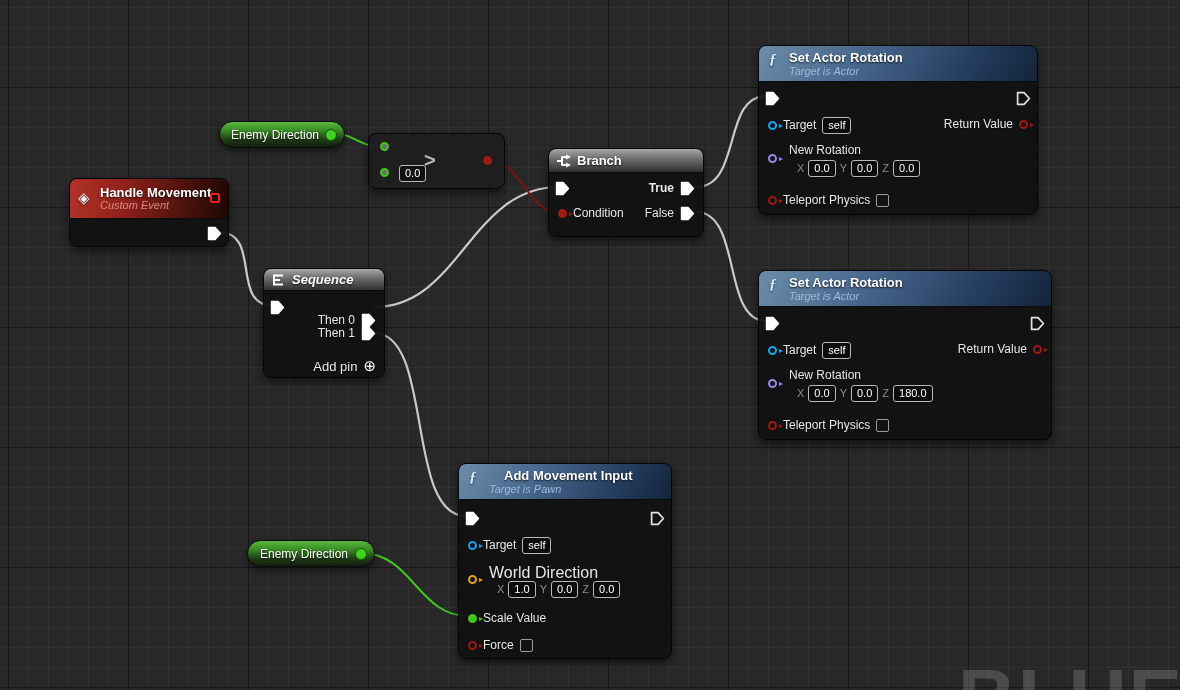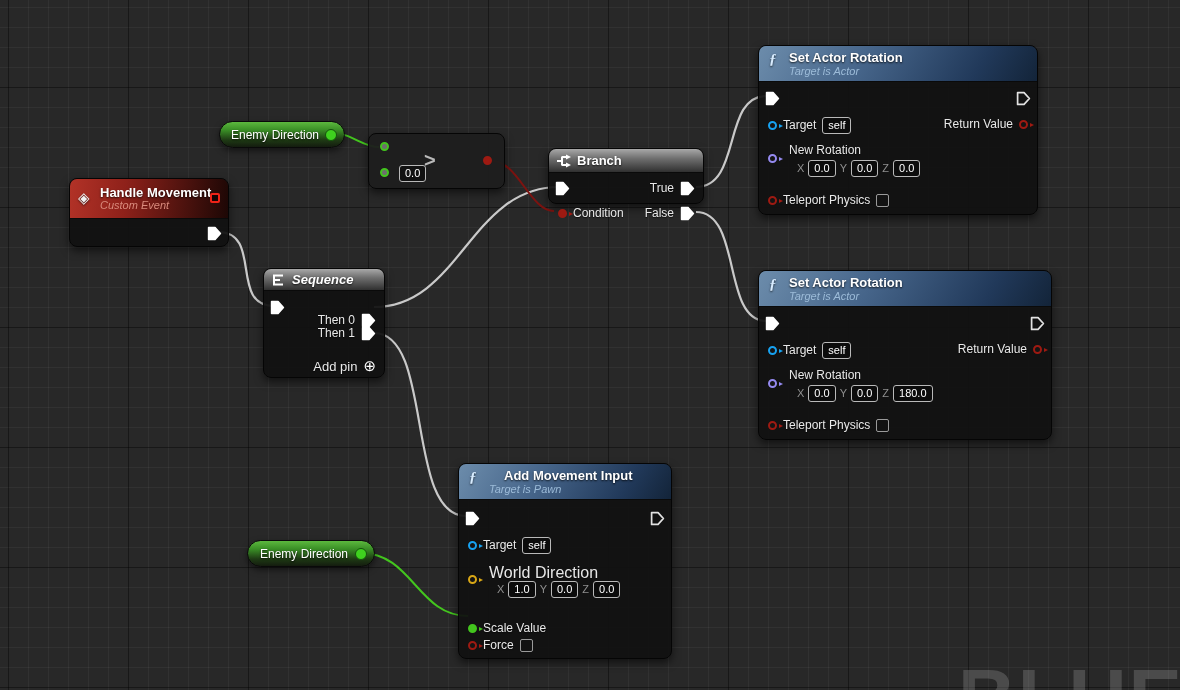--- a/index.html
+++ b/index.html
@@ -145,34 +145,34 @@
       <polygon points="1.5,1.5 7.5,1.5 12.5,7 7.5,12.5 1.5,12.5" fill="#fff" stroke="#fff" stroke-width="1.5" stroke-linejoin="round"></polygon>
     </svg>
     <span class="plabel">Then 1</span>
   </div>
   <div class="prow rright" style="right:8px; top:88px;">
     <span class="addpin-glyph">⊕</span>
     <span class="plabel" style="font-size:13px;">Add pin</span>
   </div>
 </div>
 
-<div class="node" style="left:548px; top:148px; width:156px; height:56px;">
+<div class="node" style="left:548px; top:148px; width:156px; height:89px;">
   <div class="hdr hdr-flow" style="height:24px;"></div>
   <svg style="position:absolute; left:7px; top:5px;" width="17" height="14" viewBox="0 0 17 14">
     <path d="M1,7 H6 M6,2.5 V11.5 M6,3 H10 M6,11 H10" stroke="#fff" stroke-width="2" fill="none"></path>
     <polygon points="10,0.5 15,3 10,5.5" fill="#fff"></polygon>
     <polygon points="10,8.5 15,11 10,13.5" fill="#fff"></polygon>
   </svg>
   <div class="title" style="left:28px; top:4px;">Branch</div>
   <div class="prow" style="left:6px; top:30px;">
     <svg class="pexec" width="15" height="15" viewBox="0 0 14 14">
       <polygon points="1.5,1.5 7.5,1.5 12.5,7 7.5,12.5 1.5,12.5" fill="#fff" stroke="#fff" stroke-width="1.5" stroke-linejoin="round"></polygon>
     </svg>
   </div>
-  <div class="prow rright" style="right:8px; top:30px;">
+  <div class="prow rright" style="right:8px; top:30px;font-weight:bold;">
     <svg class="pexec" width="15" height="15" viewBox="0 0 14 14">
       <polygon points="1.5,1.5 7.5,1.5 12.5,7 7.5,12.5 1.5,12.5" fill="#fff" stroke="#fff" stroke-width="1.5" stroke-linejoin="round"></polygon>
     </svg>
     <span class="plabel">True</span>
   </div>
   <div class="prow" style="left:9px; top:55px;">
     <span class="cpin pin-bool filled"></span>
     <span class="plabel">Condition</span>
   </div>
   <div class="prow rright" style="right:8px; top:55px;">
@@ -288,21 +288,21 @@
   <span class="cpin pin-vector" style="position:absolute; left:9px; top:111px;"></span>
   <div class="plabel" style="position:absolute; left:30px; top:100px; font-size:16px;">World Direction</div>
   <div class="prow" style="left:38px; top:116px; gap:4px;">
     <span class="axis">X</span>
     <span class="vbox">1.0</span>
     <span class="axis">Y</span>
     <span class="vbox">0.0</span>
     <span class="axis">Z</span>
     <span class="vbox">0.0</span>
   </div>
-  <div class="prow" style="left:9px; top:155px;">
+  <div class="prow" style="left:9px; top:145px;">
     <span class="cpin pin-float filled"></span>
     <span class="plabel">Scale Value</span>
   </div>
   <div class="prow" style="left:9px; top:172px;">
     <span class="cpin pin-bool"></span>
     <span class="plabel">Force</span>
     <span class="cbox"></span>
   </div>
 </div>
 

